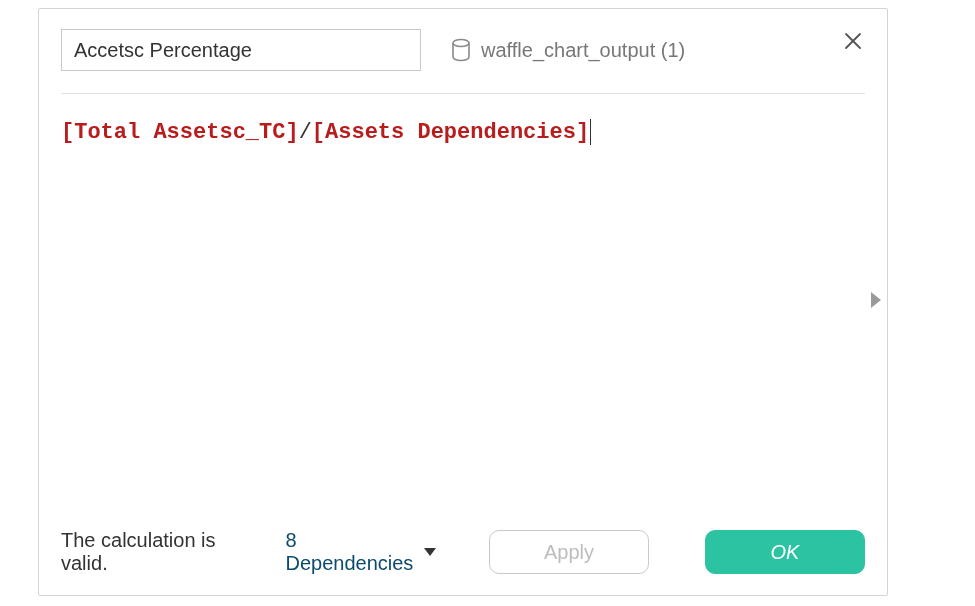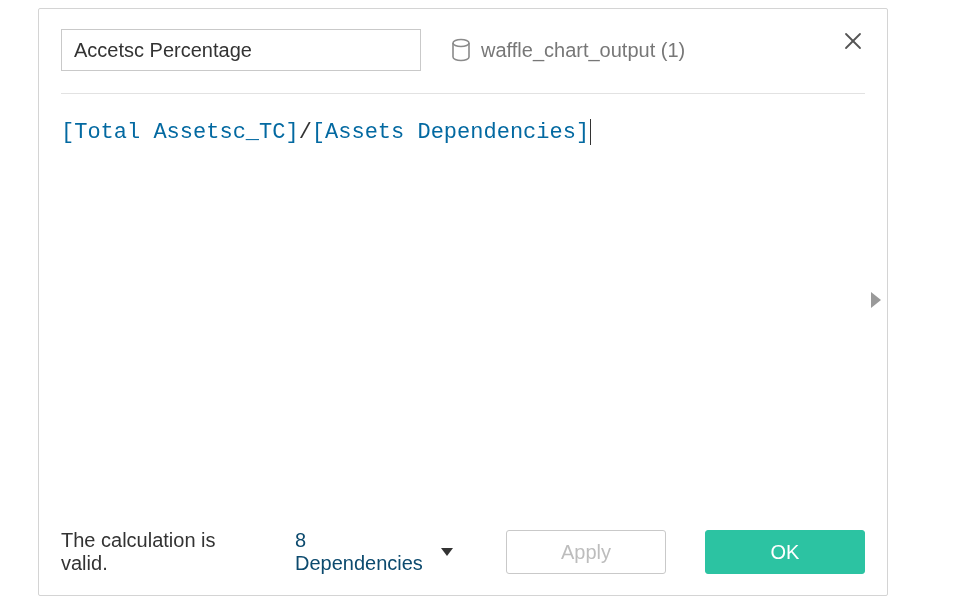--- a/index.html
+++ b/index.html
@@ -69,21 +69,21 @@
       flex: 1;
       padding: 22px 22px 0 22px;
       font-family: "SFMono-Regular", Consolas, "Liberation Mono", Menlo, monospace;
       font-size: 22px;
       line-height: 1.5;
       white-space: pre;
       color: #333;
       cursor: text;
       position: relative;
     }
-    .tok-field { color: #0369a1; }
+    .tok-field { color: #b91c1c; font-weight: bold; }
     .tok-op { color: #333; }
     .cursor {
       display: inline-block;
       width: 1px;
       height: 26px;
       background: #333;
       vertical-align: middle;
       margin-left: 1px;
     }
     .footer {
@@ -109,31 +109,32 @@
     .btn {
       height: 44px;
       min-width: 160px;
       border: 1px solid #c9c9c9;
       background: #fff;
       font-size: 20px;
       cursor: pointer;
       display: flex;
       align-items: center;
       justify-content: center;
-      border-radius: 3px;
+      border-radius: 10px;
     }
     .btn-apply {
       color: #bdbdbd;
       margin-left: 20px;
     }
     .btn-ok {
       color: #fff;
       background: #2cc3a2;
       border-color: #2cc3a2;
-      margin-left: 6px;
+      margin-left: 23px;
+      font-style: italic;
     }
     .expand-handle {
       position: absolute;
       right: 6px;
       top: 50%;
       transform: translateY(-50%);
       color: #9a9a9a;
       cursor: pointer;
     }
   </style>

